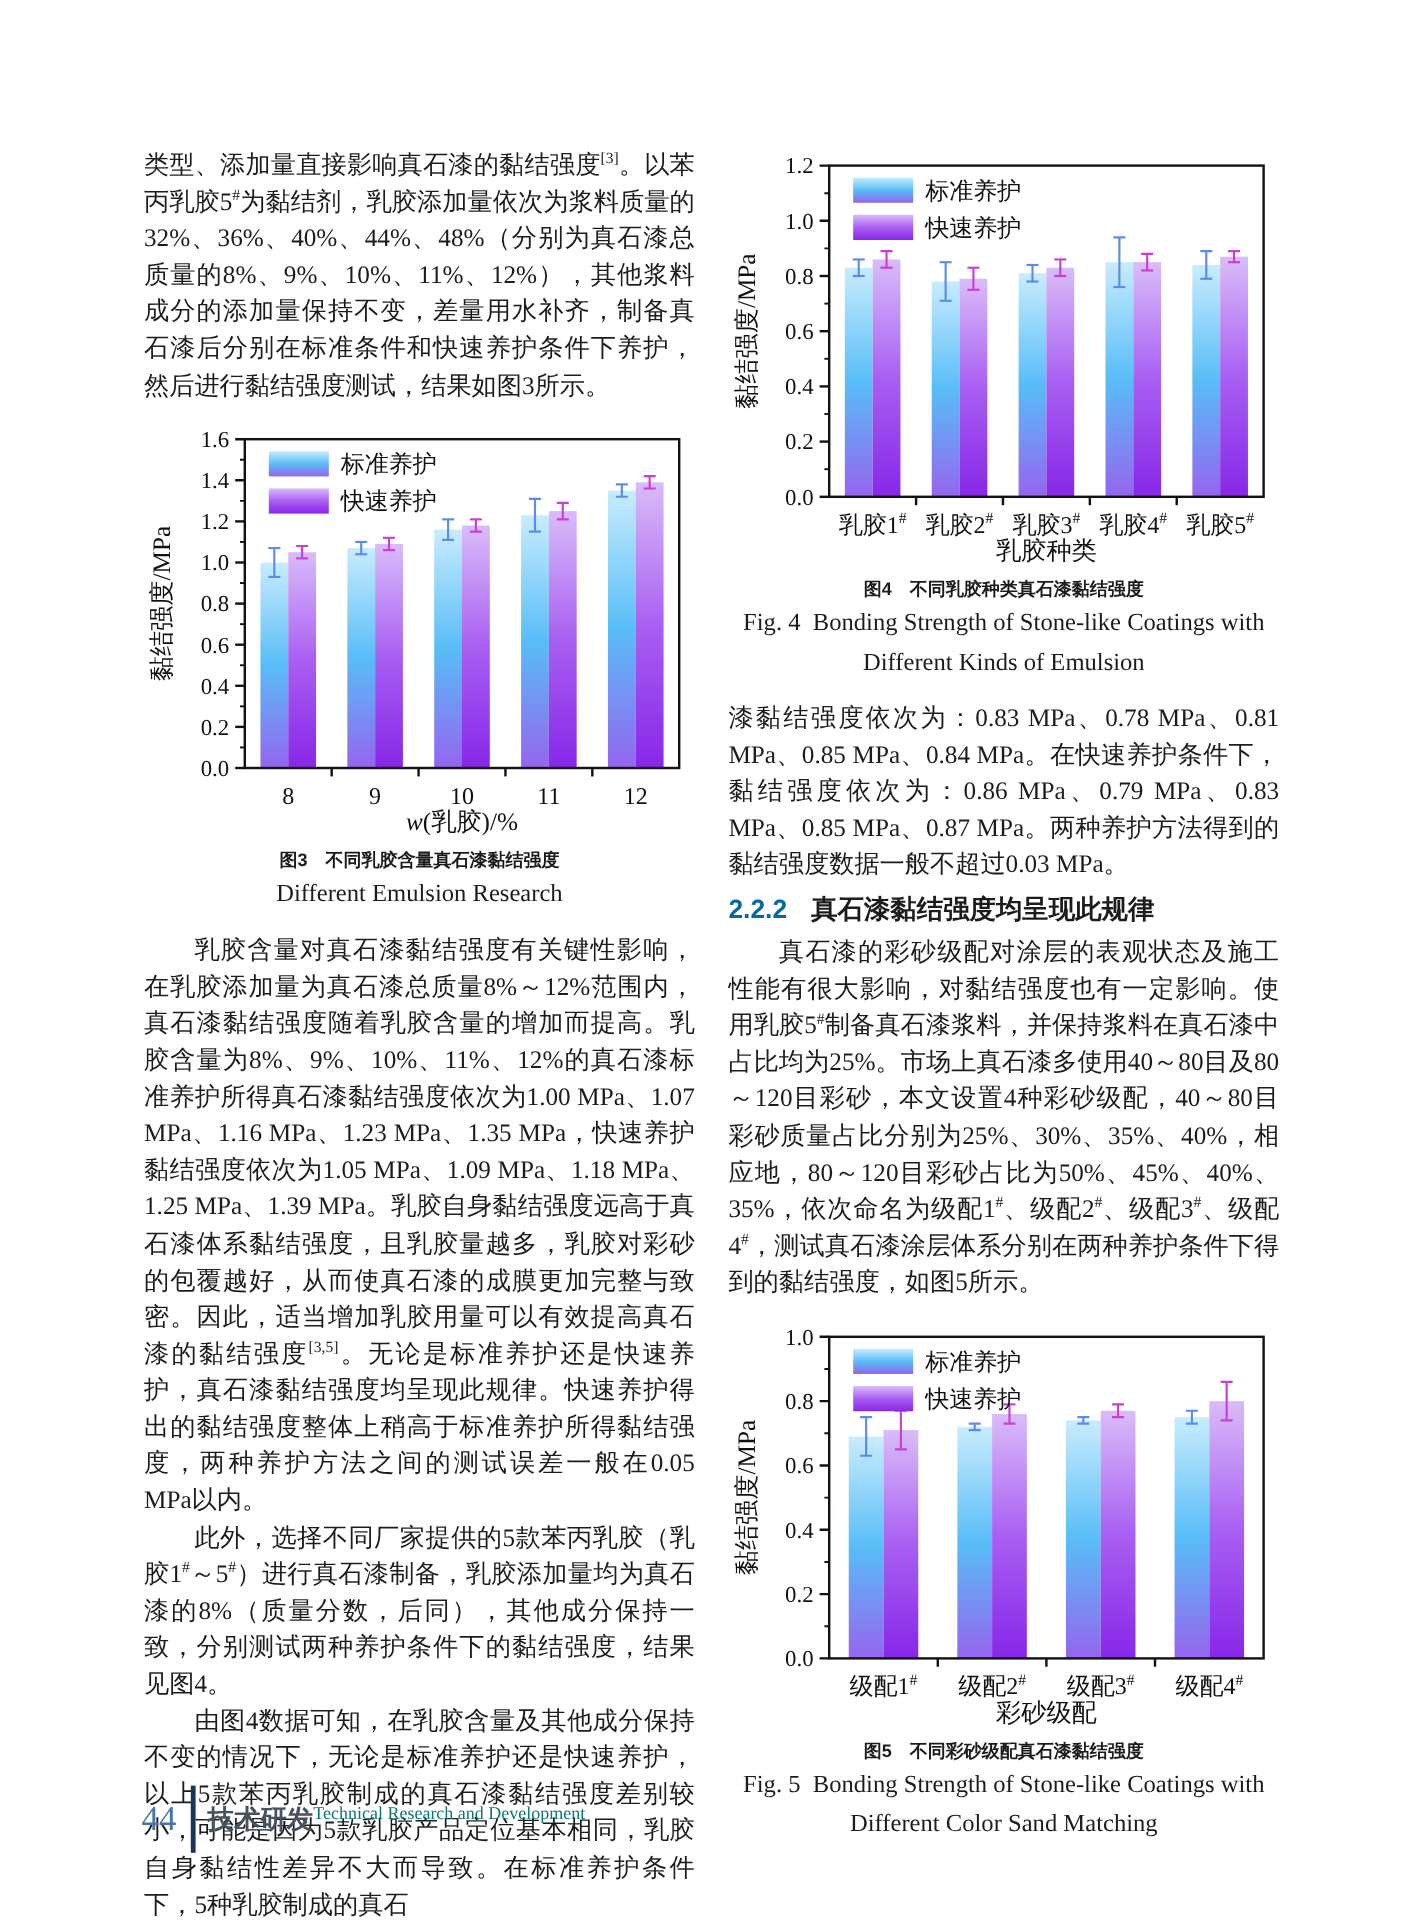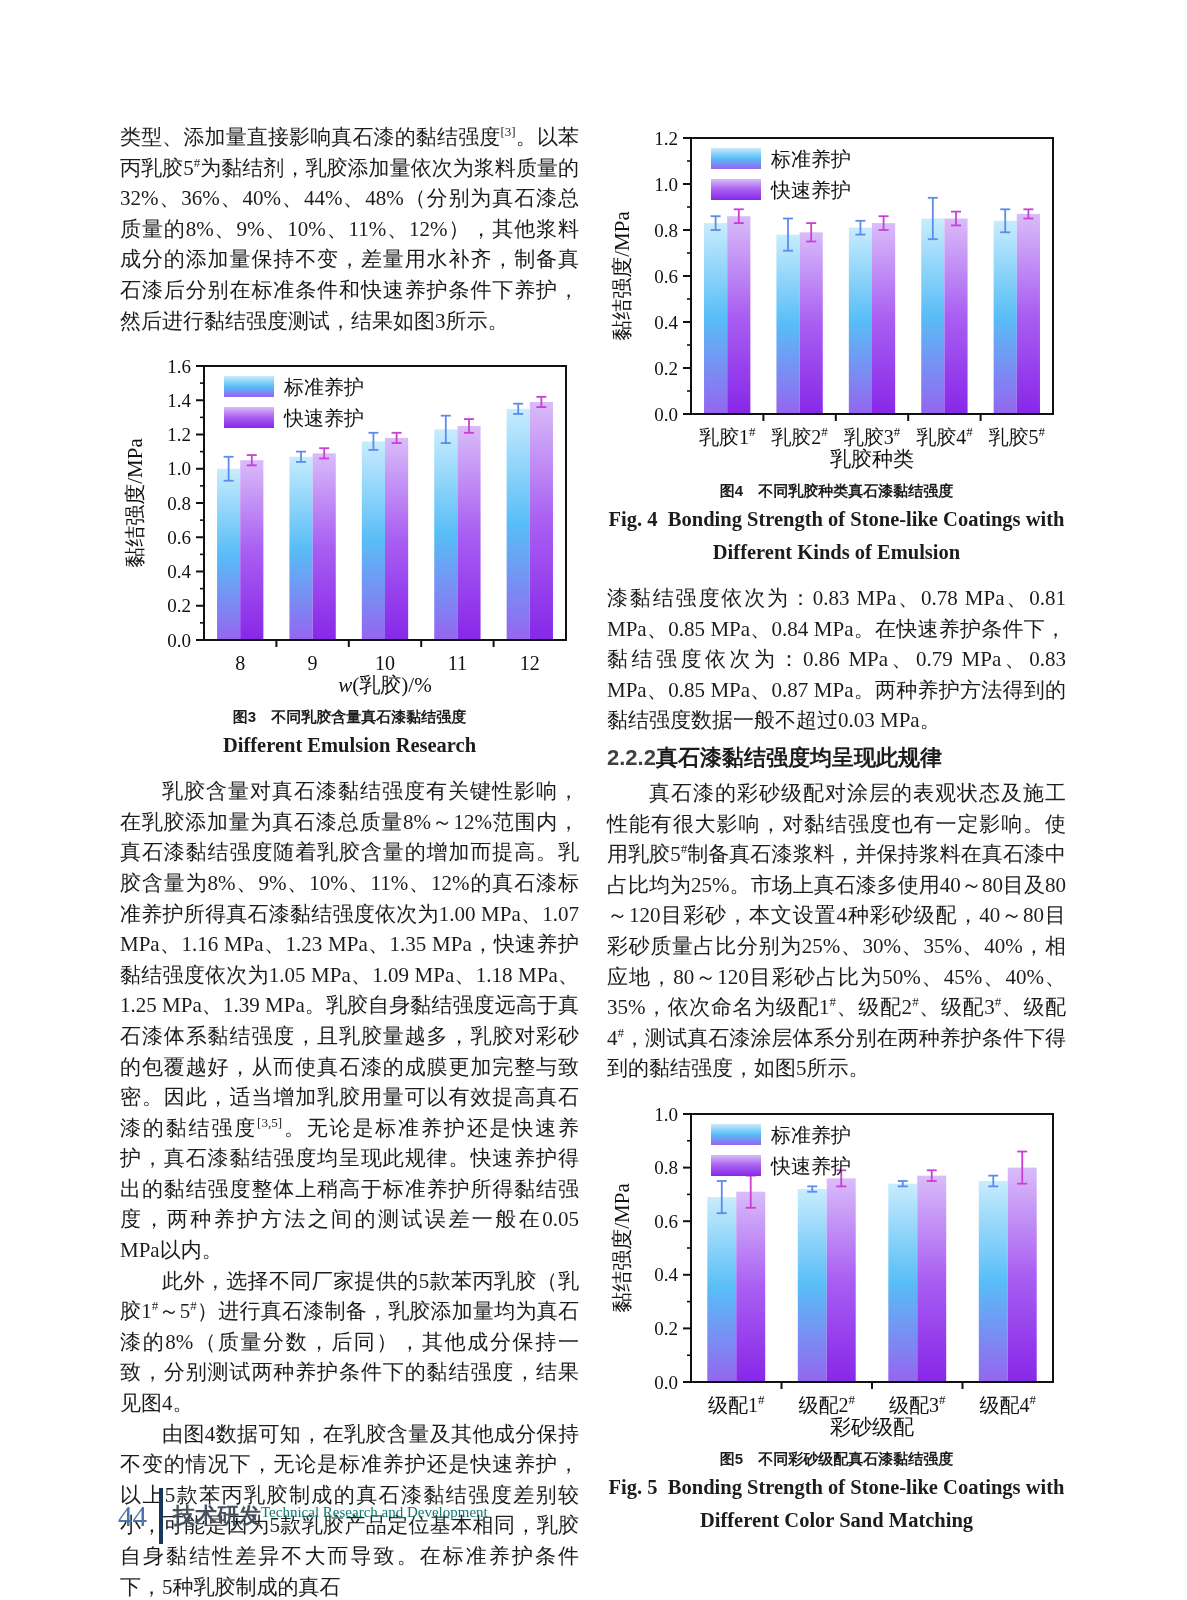--- a/index.html
+++ b/index.html
@@ -22,26 +22,26 @@
   p.body{margin:0;font-size:21px;line-height:30.6px;text-align:justify;}
   p.indent{text-indent:2em;}
   sup{font-size:0.62em;line-height:0;}
   .figure{margin-top:14px;}
   .figure svg{display:block;}
   svg text{font-family:"Liberation Serif","DejaVu Serif",serif;}
   .cap-zh{
     text-align:center;font-family:"Liberation Sans","DejaVu Sans",sans-serif;
     font-weight:bold;font-size:15px;margin-top:8px;
   }
-  .cap-en{text-align:center;font-weight:bold;font-size:20.5px;line-height:33px;margin-top:2px;margin-bottom:14px;}
+  .cap-en{text-align:center;font-weight:normal;font-size:20.5px;line-height:33px;margin-top:2px;margin-bottom:14px;}
   .sec-head{
     font-family:"Liberation Sans","DejaVu Sans",sans-serif;font-weight:bold;
     font-size:22px;margin:7px 0 5px;
   }
-  .sec-num{color:#404040;}
+  .sec-num{color:#0369a1;margin-right:20px;}
   .footer{position:absolute;left:118px;top:1488px;display:flex;align-items:center;}
   .page-num{font-size:29px;color:#4a74a6;margin-right:12px;font-family:"Liberation Serif",serif;}
   .footer-bar{width:4px;height:56px;background:#16365c;margin-right:10px;}
   .footer-col{display:flex;flex-direction:row;justify-content:center;}
   .footer-zh{font-family:"Liberation Sans","DejaVu Sans",sans-serif;font-weight:bold;font-size:22px;color:#47525e;}
   .footer-en{font-size:15px;color:#0f766e;margin-top:3px;}
 </style>
 </head>
 <body>
 

